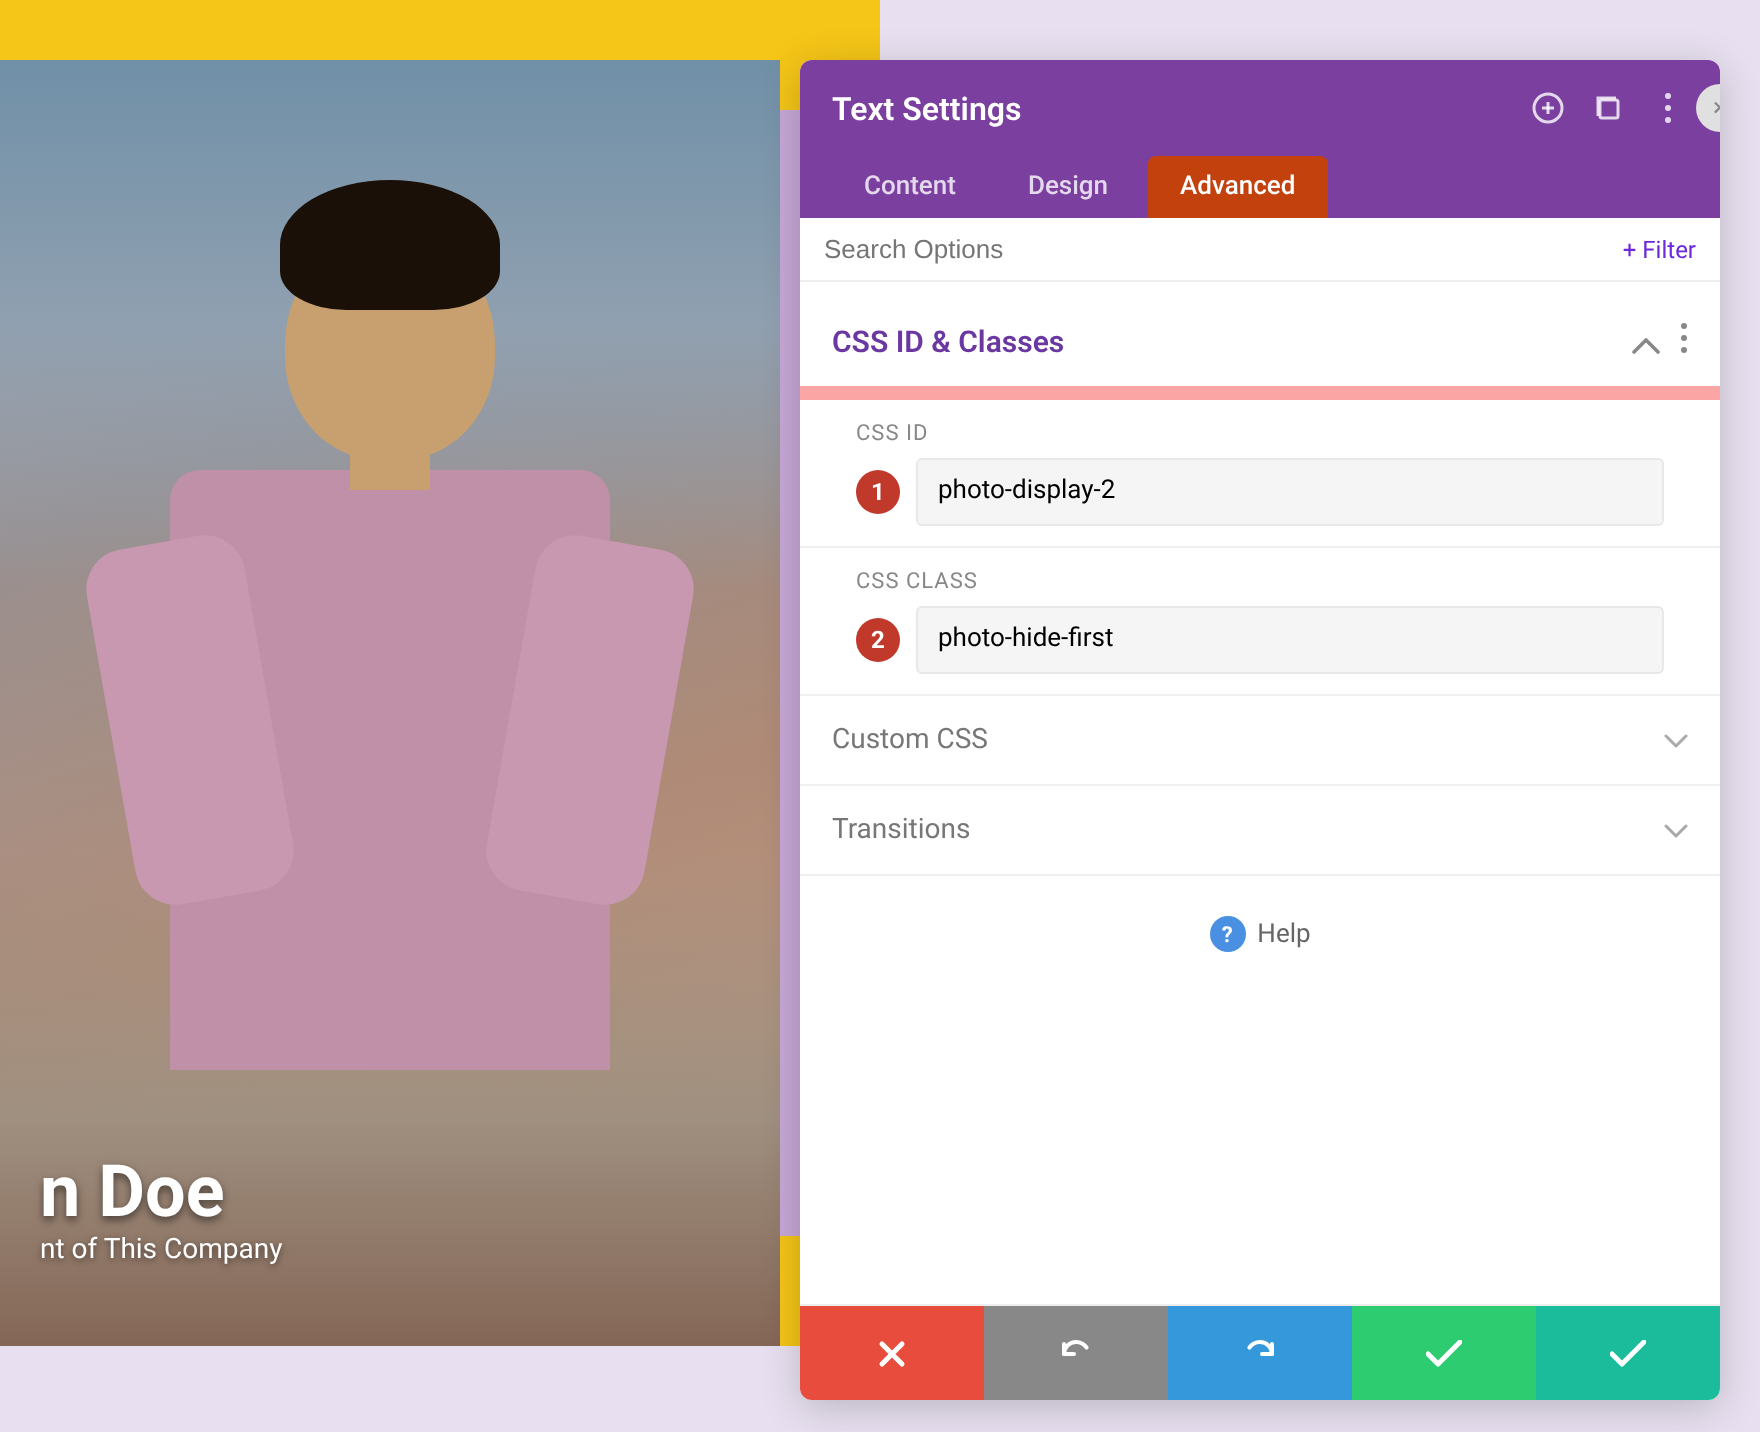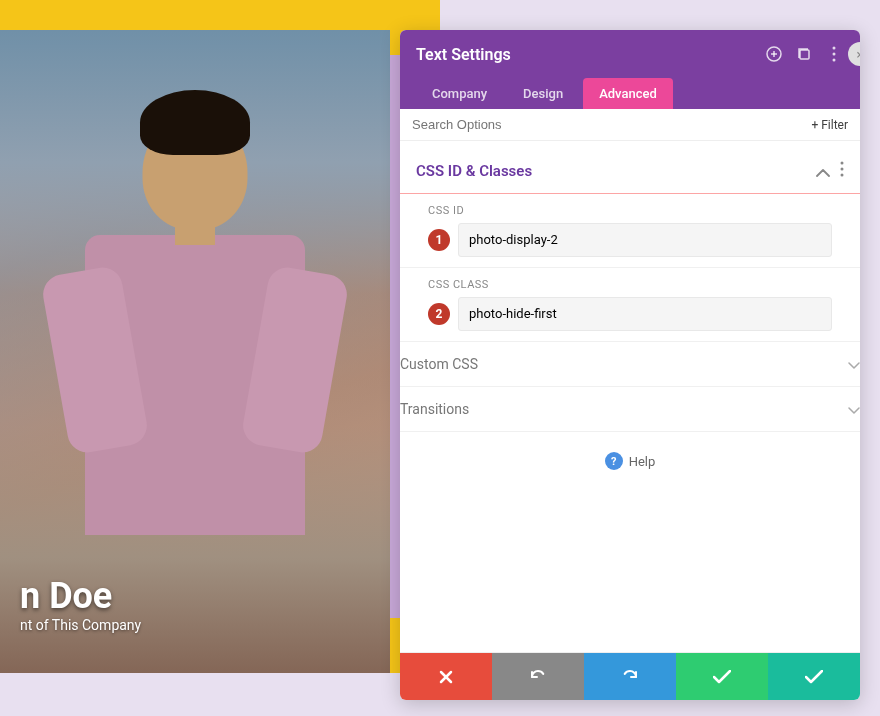--- a/index.html
+++ b/index.html
@@ -119,21 +119,21 @@
     }
     .tab {
       padding: 8px 16px;
       font-size: 13px;
       cursor: pointer;
       border-radius: 4px 4px 0 0;
       color: rgba(255,255,255,0.8);
       font-weight: 500;
     }
     .tab.active {
-      background: #ec4899;
+      background: #c2410c;
       color: white;
     }
 
     
     .search-bar {
       display: flex;
       align-items: center;
       padding: 8px 12px;
       border-bottom: 1px solid #eee;
       gap: 14px;
@@ -141,42 +141,42 @@
     .search-input {
       flex: 1;
       border: none;
       outline: none;
       font-size: 13px;
       color: #aaa;
       background: transparent;
     }
     .filter-btn {
       font-size: 12px;
-      color: #404040;
+      color: #6d28d9;
       cursor: pointer;
       display: flex;
       align-items: center;
       gap: 4px;
       white-space: nowrap;
     }
 
     
     .panel-body {
       flex: 1;
       overflow-y: auto;
       padding: 8px 0;
     }
 
     
     .section-header {
       display: flex;
       align-items: center;
       justify-content: space-between;
       padding: 12px 16px;
-      border-bottom: 1px solid #fca5a5;
+      border-bottom: 7px solid #fca5a5;
       text-align: center;
     }
     .section-title {
       font-size: 15px;
       font-weight: 600;
       color: #6a38a0;
     }
     .section-controls {
       display: flex;
       gap: 10px;
@@ -230,21 +230,21 @@
       font-size: 13px;
       color: #000000;
       min-height: 34px;
     }
 
     
     .collapsible-section {
       display: flex;
       align-items: center;
       justify-content: space-between;
-      padding: 14px 0;
+      padding: 14px 16px;
       border-bottom: 1px solid #f0f0f0;
       cursor: pointer;
     }
     .collapsible-label {
       font-size: 14px;
       color: #777;
     }
     .collapsible-chevron {
       color: #aaa;
       font-size: 14px;
@@ -377,21 +377,21 @@
         <svg width="4" height="16" viewBox="0 0 4 16" fill="rgba(255,255,255,0.8)">
           <circle cx="2" cy="2" r="1.5"></circle>
           <circle cx="2" cy="8" r="1.5"></circle>
           <circle cx="2" cy="14" r="1.5"></circle>
         </svg>
       </span>
     </div>
   </div>
 
   <div class="panel-tabs">
-    <div class="tab">Company</div>
+    <div class="tab">Content</div>
     <div class="tab">Design</div>
     <div class="tab active">Advanced</div>
   </div>
 
   <div class="search-bar">
     <input class="search-input" type="text" placeholder="Search Options" style="">
     <div class="filter-btn">
       <span>+ Filter</span>
     </div>
   </div>

